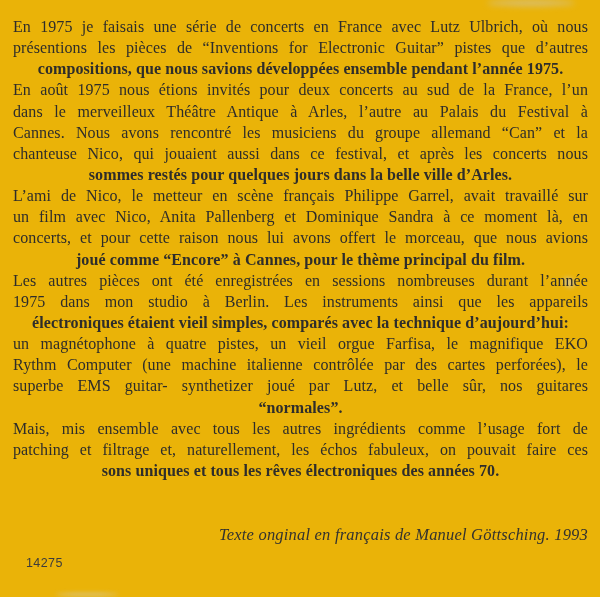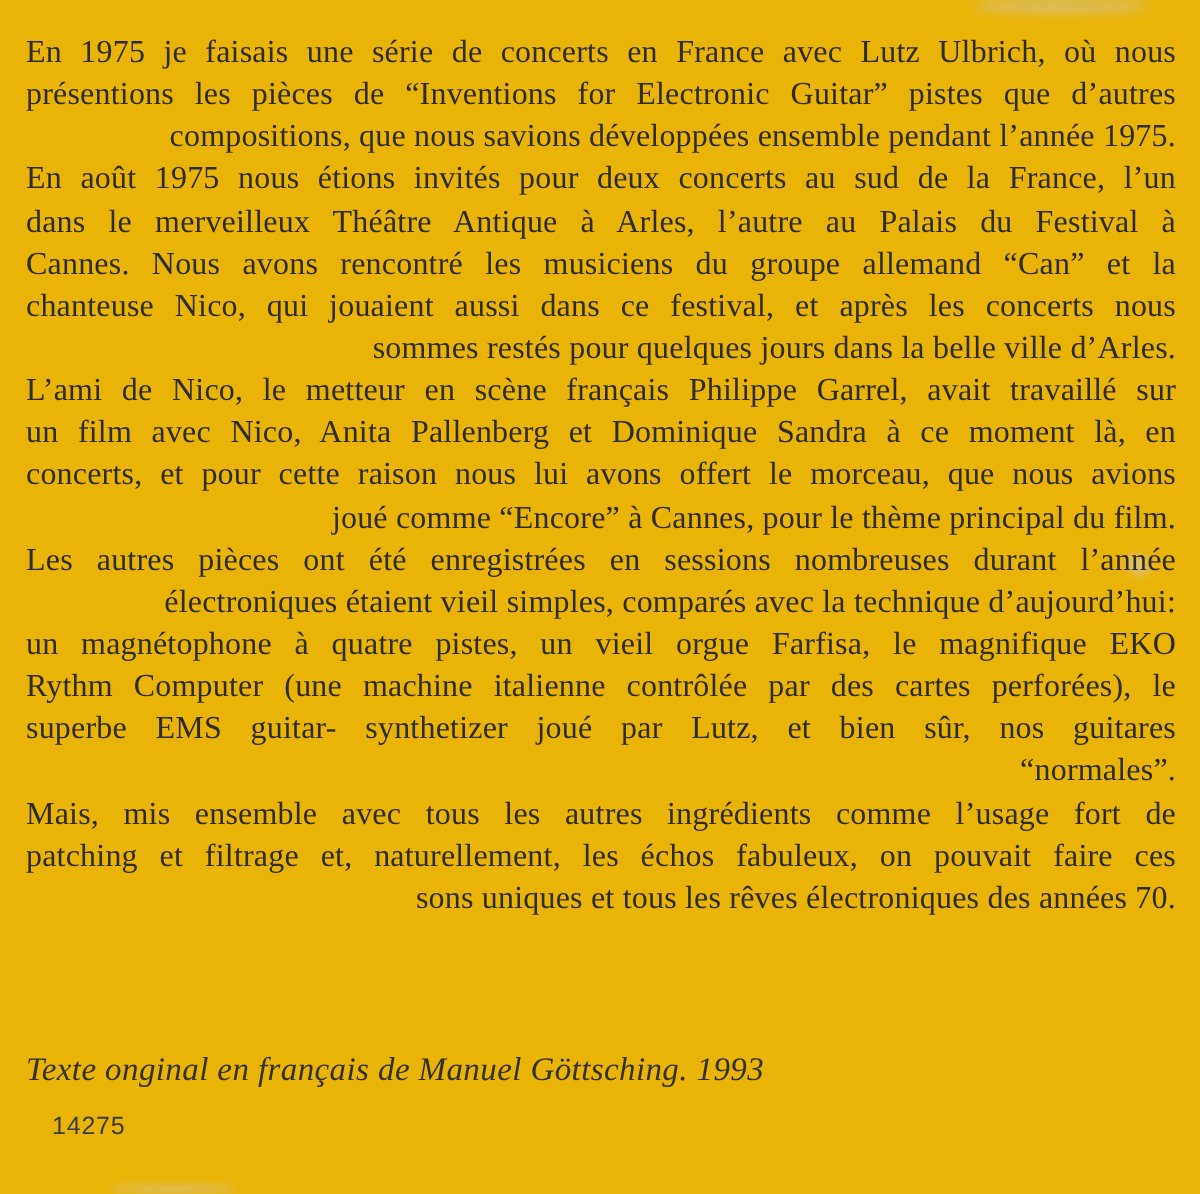--- a/index.html
+++ b/index.html
@@ -24,25 +24,27 @@
   .line {
     height:21.15px;
     line-height:21.15px;
     overflow:visible;
   }
   .line.just {
     text-align:justify;
     text-align-last:justify;
   }
   .line.pend {
-    text-align:right;
+    text-align:center;
+    font-weight:bold;
   }
   .attribution {
     position:absolute;
     left:13px; top:525px; width:575px;
+    text-align:right;
     font-style:italic;
     font-size:16.5px;
     color:#33322f;
     letter-spacing:0.2px;
   }
   .catalog {
     position:absolute;
     left:14px; top:556px;
     font-family:"Liberation Sans", sans-serif;
     font-size:12.5px;
@@ -90,24 +92,25 @@
     <div class="line just">En août 1975 nous étions invités pour deux concerts au sud de la France, l’un</div>
     <div class="line just">dans le merveilleux Théâtre Antique à Arles, l’autre au Palais du Festival à</div>
     <div class="line just">Cannes. Nous avons rencontré les musiciens du groupe allemand “Can” et la</div>
     <div class="line just">chanteuse Nico, qui jouaient aussi dans ce festival, et après les concerts nous</div>
     <div class="line pend">sommes restés pour quelques jours dans la belle ville d’Arles.</div>
     <div class="line just">L’ami de Nico, le metteur en scène français Philippe Garrel, avait travaillé sur</div>
     <div class="line just">un film avec Nico, Anita Pallenberg et Dominique Sandra à ce moment là, en</div>
     <div class="line just">concerts, et pour cette raison nous lui avons offert le morceau, que nous avions</div>
     <div class="line pend">joué comme “Encore” à Cannes, pour le thème principal du film.</div>
     <div class="line just">Les autres pièces ont été enregistrées en sessions nombreuses durant l’année</div>
+    <div class="line just">1975 dans mon studio à Berlin. Les instruments ainsi que les appareils</div>
     <div class="line pend">électroniques étaient vieil simples, comparés avec la technique d’aujourd’hui:</div>
     <div class="line just">un magnétophone à quatre pistes, un vieil orgue Farfisa, le magnifique EKO</div>
     <div class="line just">Rythm Computer (une machine italienne contrôlée par des cartes perforées), le</div>
-    <div class="line just">superbe EMS guitar- synthetizer joué par Lutz, et bien sûr, nos guitares</div>
+    <div class="line just">superbe EMS guitar- synthetizer joué par Lutz, et belle sûr, nos guitares</div>
     <div class="line pend">“normales”.</div>
     <div class="line just">Mais, mis ensemble avec tous les autres ingrédients comme l’usage fort de</div>
     <div class="line just">patching et filtrage et, naturellement, les échos fabuleux, on pouvait faire ces</div>
     <div class="line pend">sons uniques et tous les rêves électroniques des années 70.</div>
   </div>
 
   <div class="attribution">Texte onginal en français de Manuel Göttsching. 1993</div>
 
   <div class="catalog">14275</div>
 

